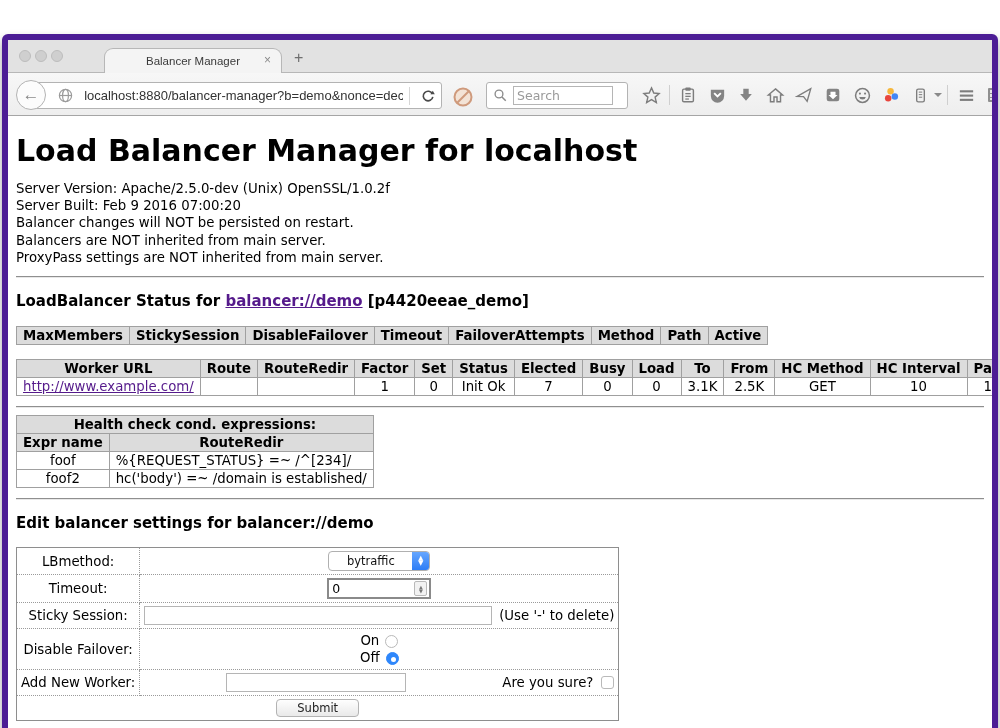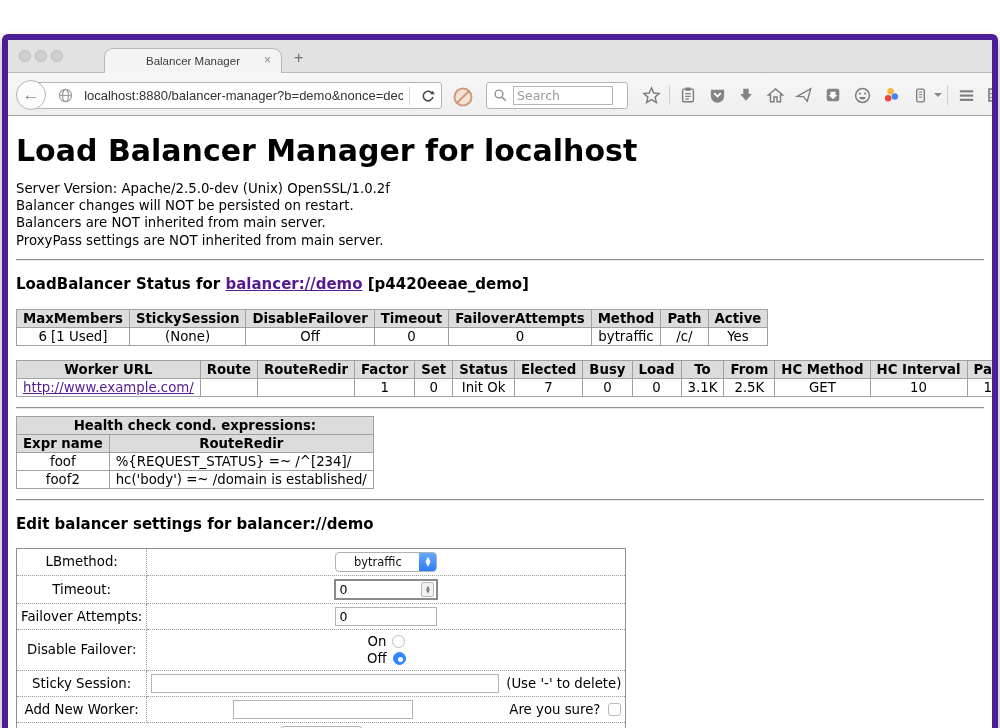--- a/index.html
+++ b/index.html
@@ -237,50 +237,41 @@
           </svg>
       </span>
     </div>
   </div>
 
   <div class="content">
     <h1>Load Balancer Manager for localhost</h1>
 
     <div class="info">
       <div>Server Version: Apache/2.5.0-dev (Unix) OpenSSL/1.0.2f</div>
+      <div>Server Built: Feb 9 2016 07:00:20</div>
       <div>Balancer changes will NOT be persisted on restart.</div>
       <div>Balancers are NOT inherited from main server.</div>
       <div>ProxyPass settings are NOT inherited from main server.</div>
     </div>
 
     <hr>
 
     <h3><span>LoadBalancer Status for </span><a href="#">balancer://demo</a><span> [p4420eeae_demo]</span></h3>
 
     <table class="t-balancer">
       <tbody>
           <tr>
         <th>MaxMembers</th>
         <th>StickySession</th>
         <th>DisableFailover</th>
         <th>Timeout</th>
         <th>FailoverAttempts</th>
         <th>Method</th>
         <th>Path</th>
         <th>Active</th>
-      </tr>
-      <tr>
-        <td>6 [1 Used]</td>
-        <td>(None)</td>
-        <td>Off</td>
-        <td>0</td>
-        <td>0</td>
-        <td>bytraffic</td>
-        <td>/c/</td>
-        <td>Yes</td>
       </tr>
     </tbody>
       </table>
 
     <table class="t-worker">
       <tbody>
           <tr>
         <th>Worker URL</th>
         <th>Route</th>
         <th>RouteRedir</th>
@@ -363,39 +354,33 @@
           <span class="numwrap">
             <input type="text" value="0" style="">
             <span class="spin">
                   <span>▲</span>
                   <span>▼</span>
                 </span>
           </span>
         </td>
       </tr>
       <tr>
-        <td class="lbl ctr">Failover Attempts:</td>
-        <td class="ctr">
-          <input type="text" style="width: 102px;" value="0">
-        </td>
-      </tr>
-      <tr>
-        <td class="lbl ctr">Disable Failover:</td>
-        <td class="ctr">
-          <div class="radio-row"><span>On</span><span class="radio"></span></div>
-          <div class="radio-row"><span>Off</span><span class="radio sel"></span></div>
-        </td>
-      </tr>
-      <tr>
         <td class="lbl ctr">Sticky Session:</td>
         <td>
           <div class="sticky-row">
             <input type="text" style="width: 348px;">
             <span>(Use '-' to delete)</span>
           </div>
+        </td>
+      </tr>
+      <tr>
+        <td class="lbl ctr">Disable Failover:</td>
+        <td class="ctr">
+          <div class="radio-row"><span>On</span><span class="radio"></span></div>
+          <div class="radio-row"><span>Off</span><span class="radio sel"></span></div>
         </td>
       </tr>
       <tr>
         <td class="lbl">Add New Worker:</td>
         <td>
           <div class="worker-row">
             <input type="text" style="width: 180px; margin-left: 82px;">
             <span style="margin-left:96px;">Are you sure?</span>
             <span class="checkbox"></span>
           </div>

